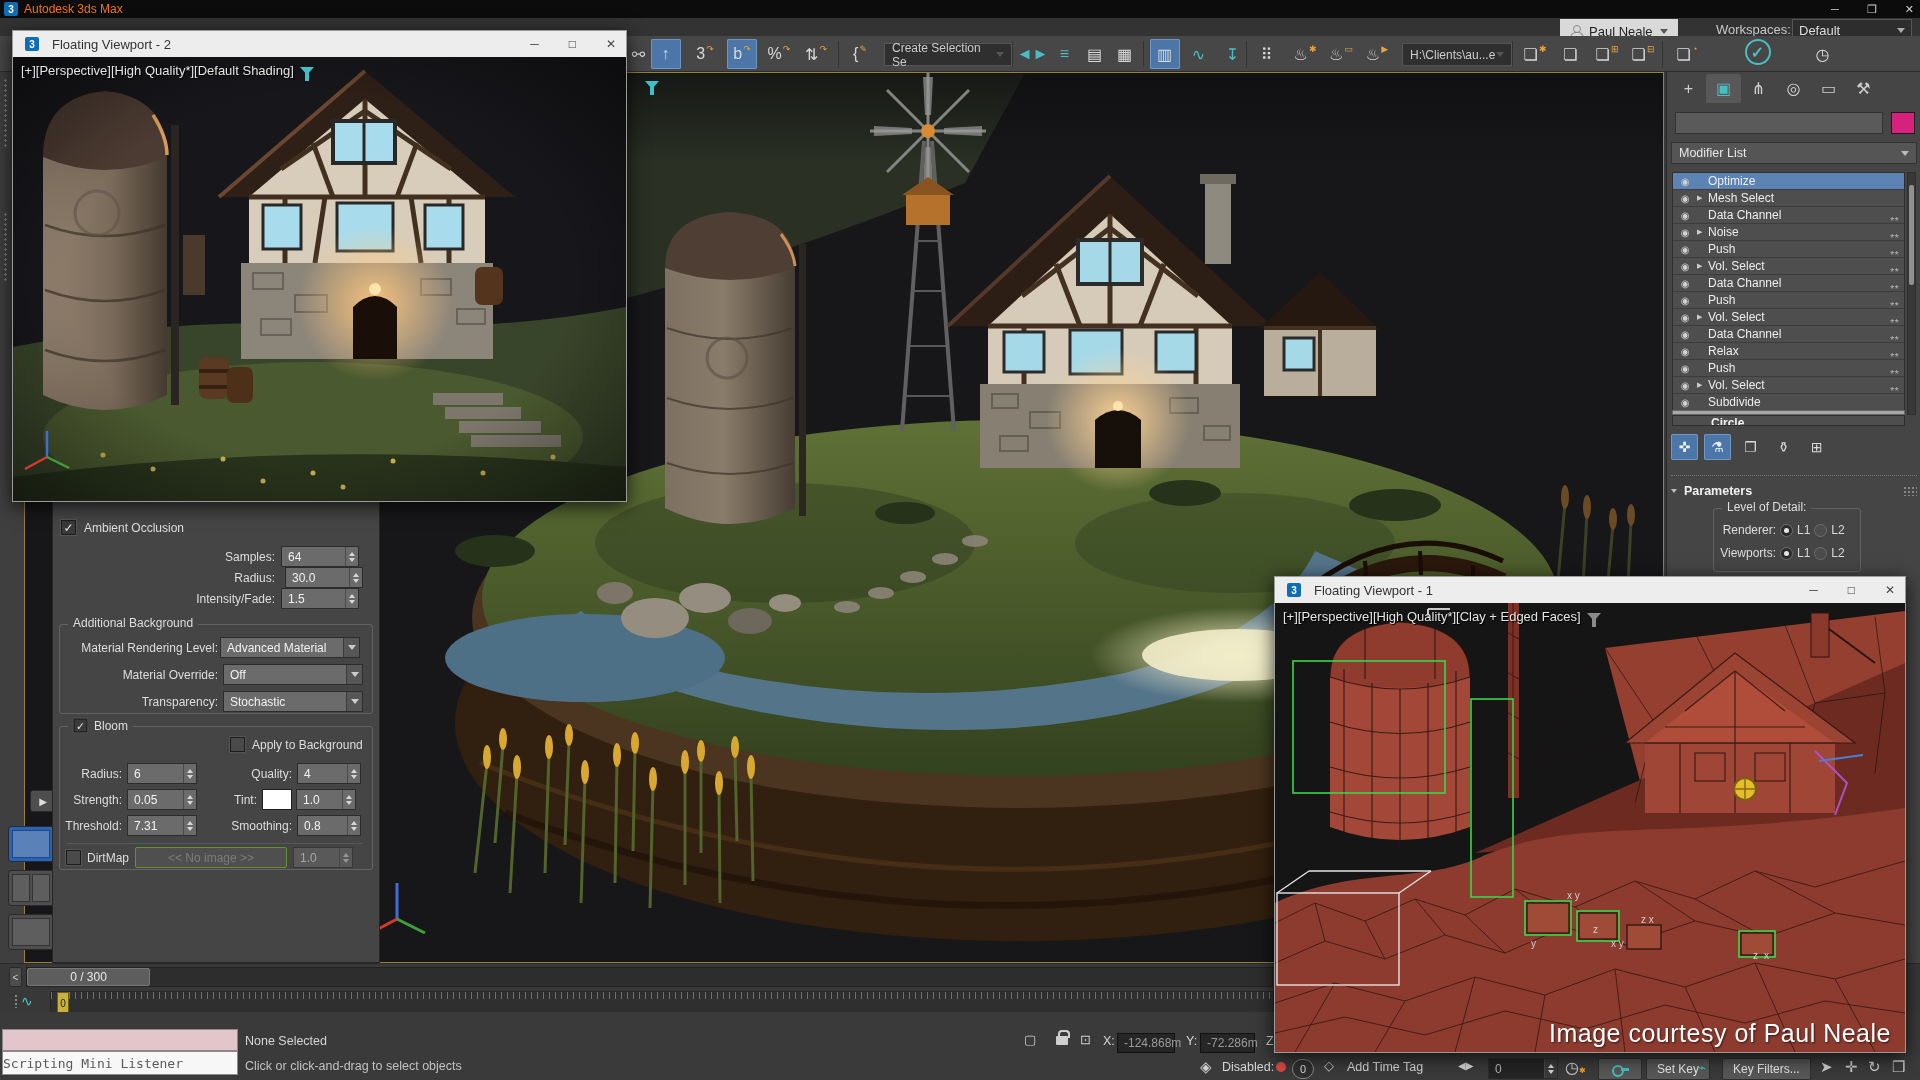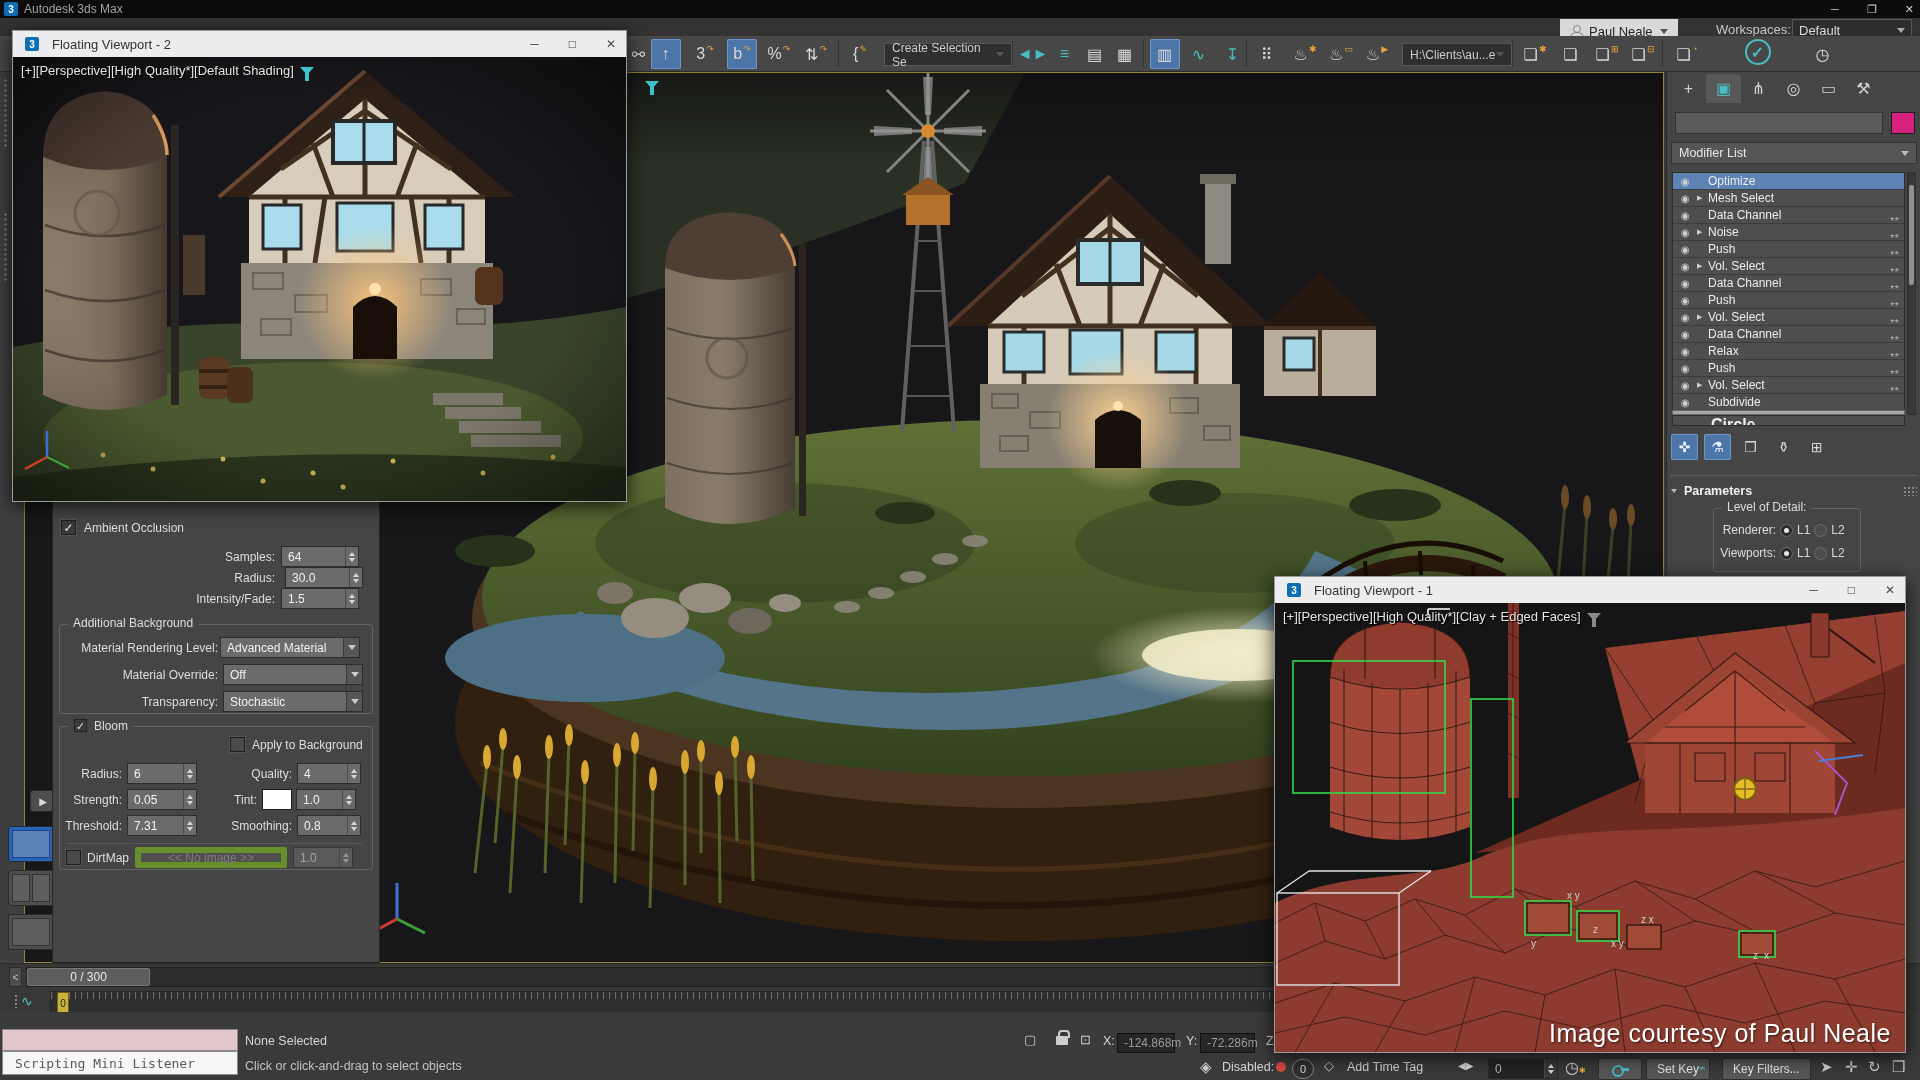--- a/index.html
+++ b/index.html
@@ -2,21 +2,21 @@
 <html><head>
 <meta charset="utf-8">
 <style>
   html,body{margin:0;padding:0;background:#222;}
   *{box-sizing:border-box;font-family:"Liberation Sans",sans-serif;}
   #app{position:relative;width:1920px;height:1080px;background:#3a3a3a;overflow:hidden;font-size:12px;color:#d8d8d8;}
   .abs{position:absolute;}
   
   #titlebar{left:0;top:0;width:1920px;height:18px;background:#0c0c0c;display:flex;align-items:center;}
   .maxlogo{width:14px;height:14px;background:#0f6db4;color:#fff;font-size:10px;font-weight:bold;display:flex;align-items:center;justify-content:center;margin:0 6px 0 4px;border-radius:2px;}
-  #titlebar .t{color:#a3a3a3;font-size:12px;}
+  #titlebar .t{color:#f97316;font-size:12px;}
   .winbtns{position:absolute;right:6px;top:0;height:18px;display:flex;gap:28px;align-items:center;color:#cfcfcf;font-size:11px;}
   
   #menubar{left:0;top:18px;width:1920px;height:18px;background:#333333;}
   .menu-item{position:absolute;top:0;height:18px;display:flex;align-items:center;color:#dcdcdc;font-size:13px;}
   #account{left:1560px;top:19px;height:24px;display:flex;align-items:center;gap:14px;}
   #user-chip{background:#d9d9d9;color:#222;height:24px;display:flex;align-items:center;padding:0 10px;gap:7px;font-size:13px;}
   .person{width:12px;height:12px;position:relative;}
   .person::before{content:"";position:absolute;left:3px;top:0;width:6px;height:6px;border-radius:50%;border:1.5px solid #888;}
   .person::after{content:"";position:absolute;left:0;top:7px;width:12px;height:5px;border-radius:6px 6px 0 0;border:1.5px solid #888;border-bottom:none;}
   .downtri{width:0;height:0;border-left:4px solid transparent;border-right:4px solid transparent;border-top:5px solid #555;}
@@ -60,42 +60,42 @@
   .spinfield .val{flex:1;display:flex;align-items:center;padding-left:6px;color:#f2f2f2;}
   .spinfield .spin{width:13px;border-left:1px solid #4a4a4a;display:flex;flex-direction:column;align-items:center;justify-content:center;gap:2px;}
   .tri-u{width:0;height:0;border-left:3px solid transparent;border-right:3px solid transparent;border-bottom:4px solid #d8d8d8;}
   .tri-d{width:0;height:0;border-left:3px solid transparent;border-right:3px solid transparent;border-top:4px solid #d8d8d8;}
   .ddfield{display:flex;align-items:center;background:#6b6b6b;border:1px solid #2c2c2c;height:21px;}
   .ddfield .val{flex:1;padding-left:6px;color:#f2f2f2;}
   .ddfield .dbtn{width:16px;height:100%;background:#565656;border-left:1px solid #3a3a3a;display:flex;align-items:center;justify-content:center;}
   .grp{position:absolute;border:1px solid #636363;border-radius:3px;}
   .grp .legend{position:absolute;top:-9px;left:8px;background:#454545;padding:0 5px;color:#dedede;display:flex;gap:6px;align-items:center;}
   .dim{opacity:.55;}
-  .noimg-btn{background:#585858;border:6px solid #84cc16;border-radius:2px;color:#a8a8a8;height:21px;display:flex;align-items:center;justify-content:center;}
+  .noimg-btn{background:#585858;border:1px solid #84cc16;border-radius:2px;color:#a8a8a8;height:21px;display:flex;align-items:center;justify-content:center;}
   .swatch-w{width:30px;height:21px;background:#ffffff;border:1px solid #1f1f1f;}
   
   #cmdpanel{left:1666px;top:72px;width:254px;height:981px;background:#454545;border-left:1px solid #2a2a2a;}
   .cp-tabs{position:absolute;left:4px;top:2px;display:flex;}
   .cp-tab{width:35px;height:29px;display:flex;align-items:center;justify-content:center;color:#cfcfcf;font-size:16px;}
   .cp-tab.active{background:#585858;border-radius:3px 3px 0 0;color:#49bdc1;}
   #name-field{left:8px;top:40px;width:208px;height:22px;background:#5a5a5a;border:1px solid #333;}
   #obj-color{left:224px;top:40px;width:24px;height:22px;background:#d6217f;border:1px solid #1c1c1c;}
   #modlist-dd{left:4px;top:70px;width:246px;height:22px;background:#555;border:1px solid #333;display:flex;align-items:center;justify-content:space-between;padding:0 7px;color:#e8e8e8;font-size:12.5px;}
   #stack{left:5px;top:100px;width:233px;background:#404040;border:1px solid #2e2e2e;}
   .mod-row{height:17px;display:flex;align-items:center;background:#4e4e4e;border-bottom:1px solid #3c3c3c;color:#ededed;font-size:12px;}
   .mod-row.selected{background:#5d83b5;}
   .mod-row .eye{width:24px;text-align:center;color:#d0d0d0;font-size:10px;}
   .mod-row .ar{width:11px;font-size:7px;color:#ccc;visibility:hidden;}
   .mod-row.expandable .ar{visibility:visible;}
   .mod-row .lbl{flex:1;}
   .mod-row .mk{width:14px;font-size:8px;color:#bbb;visibility:hidden;}
   .mod-row.marks .mk{visibility:visible;}
   #stack-divider{left:5px;top:338px;width:233px;height:5px;background:#a8a8a8;border:1px solid #666;}
   #base-row{left:5px;top:343px;width:233px;height:11px;overflow:hidden;background:#4e4e4e;border:1px solid #2e2e2e;}
-  #base-row .lbl{font-weight:bold;color:#f0f0f0;padding-left:38px;font-size:16px;}
+  #base-row .lbl{font-weight:bold;color:#f0f0f0;padding-left:38px;font-size:12px;}
   #stack-scroll{left:240px;top:100px;width:9px;height:243px;background:#383838;border:1px solid #2e2e2e;}
   #stack-thumb{left:1px;top:12px;width:5px;height:100px;background:#909090;border-radius:2px;}
   .sb-row{position:absolute;left:4px;top:362px;display:flex;gap:6px;align-items:center;}
   .sb{width:27px;height:26px;border-radius:2px;display:flex;align-items:center;justify-content:center;color:#d8d8d8;font-size:14px;}
   .sb.active{background:#4c76a8;box-shadow:inset 0 0 0 1px #6f97c6;color:#eaf2ff;}
   #cp-div{left:4px;top:398px;width:246px;height:6px;border-bottom:1px dotted #777;}
   #params-hdr{left:4px;top:412px;width:246px;display:flex;align-items:center;gap:7px;color:#f0f0f0;font-weight:bold;font-size:12.5px;}
   #params-hdr .tri-d{border-top-color:#bbb;}
   #params-hdr .grip{margin-left:auto;width:14px;height:10px;background-image:radial-gradient(#888 1px,transparent 1.2px);background-size:4px 4px;}
   #lod-grp{left:46px;top:436px;width:148px;height:64px;}
@@ -111,21 +111,21 @@
   #ruler{position:absolute;left:50px;top:27px;width:1224px;height:22px;background:#2f2f2f;border:1px solid #262626;}
   #ruler .ticks{position:absolute;left:0;top:0;width:100%;height:7px;background-image:repeating-linear-gradient(90deg,#6f6f6f 0 1px,transparent 1px 6px);}
   .tick-lbl{position:absolute;top:7px;transform:translateX(-50%);color:#c6c6c6;font-size:11.5px;}
   #frame-marker{position:absolute;left:6px;top:0;width:12px;height:22px;background:#c9b23c;border:1px solid #6e5e18;color:#222;display:flex;align-items:center;justify-content:center;font-size:10px;}
   #mini-curve{position:absolute;left:14px;top:27px;width:32px;height:20px;color:#49bdc1;font-size:14px;display:flex;align-items:center;}
   #mini-curve .grip{width:4px;height:14px;margin-right:3px;background-image:radial-gradient(#888 1px,transparent 1.2px);background-size:4px 4px;}
   
   #statusbar{left:0;top:1012px;width:1920px;height:68px;background:#3a3a3a;}
   #listener-pink{position:absolute;left:2px;top:17px;width:236px;height:22px;background:#e2c6cb;border:1px solid #8a8a8a;}
   #listener-white{position:absolute;left:2px;top:39px;width:236px;height:24px;background:#f7f7f7;border:1px solid #8a8a8a;display:flex;align-items:center;}
-  #listener-white span{font-family:"DejaVu Sans Mono",monospace;color:#5a5a5a;font-size:13px;padding-left:12px;}
+  #listener-white span{font-family:"DejaVu Sans Mono",monospace;color:#5a5a5a;font-size:13px;padding-left:0;}
   .stat-txt{position:absolute;color:#d6d6d6;font-size:12.5px;}
   .coordf{position:absolute;top:21px;height:20px;background:#262626;border:1px solid #111;color:#9a9a9a;display:flex;align-items:center;padding-left:6px;font-size:12px;}
   .mini-ic{position:absolute;color:#cfcfcf;font-size:13px;}
   .lock{position:absolute;width:12px;height:9px;background:#cfcfcf;border-radius:1px;}
   .lock::before{content:"";position:absolute;left:2px;top:-6px;width:8px;height:6px;border:2px solid #cfcfcf;border-bottom:none;border-radius:4px 4px 0 0;}
   .reddot{position:absolute;width:10px;height:10px;border-radius:50%;background:#d84a42;}
   .circbtn{position:absolute;width:22px;height:20px;border-radius:10px;background:#2f2f2f;border:1px solid #888;color:#ddd;display:flex;align-items:center;justify-content:center;font-size:11px;}
   .skbtn{position:absolute;top:46px;height:22px;background:#575757;border:1px solid #2e2e2e;border-radius:2px;color:#e8e8e8;display:flex;align-items:center;justify-content:center;font-size:12px;padding:0 10px;}
   .keyg{position:relative;width:16px;height:10px;}
   .keyg::before{content:"";position:absolute;left:0;top:1px;width:8px;height:8px;border:2px solid #49bdc1;border-radius:50%;}

